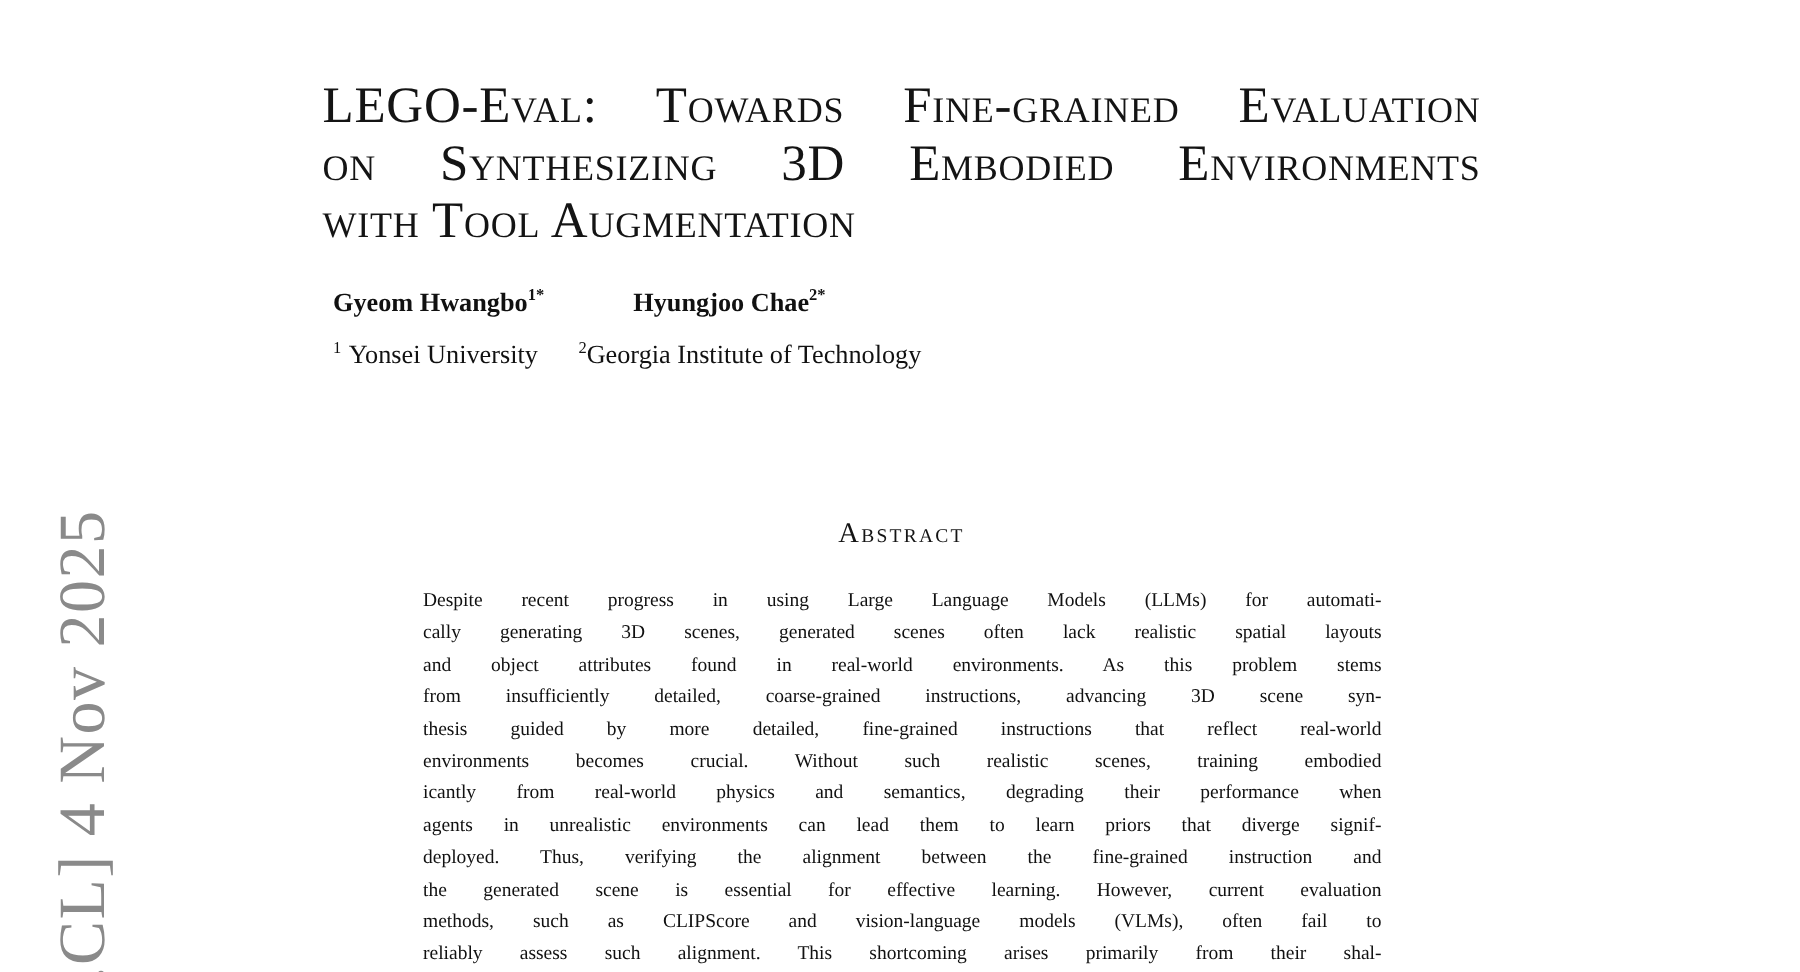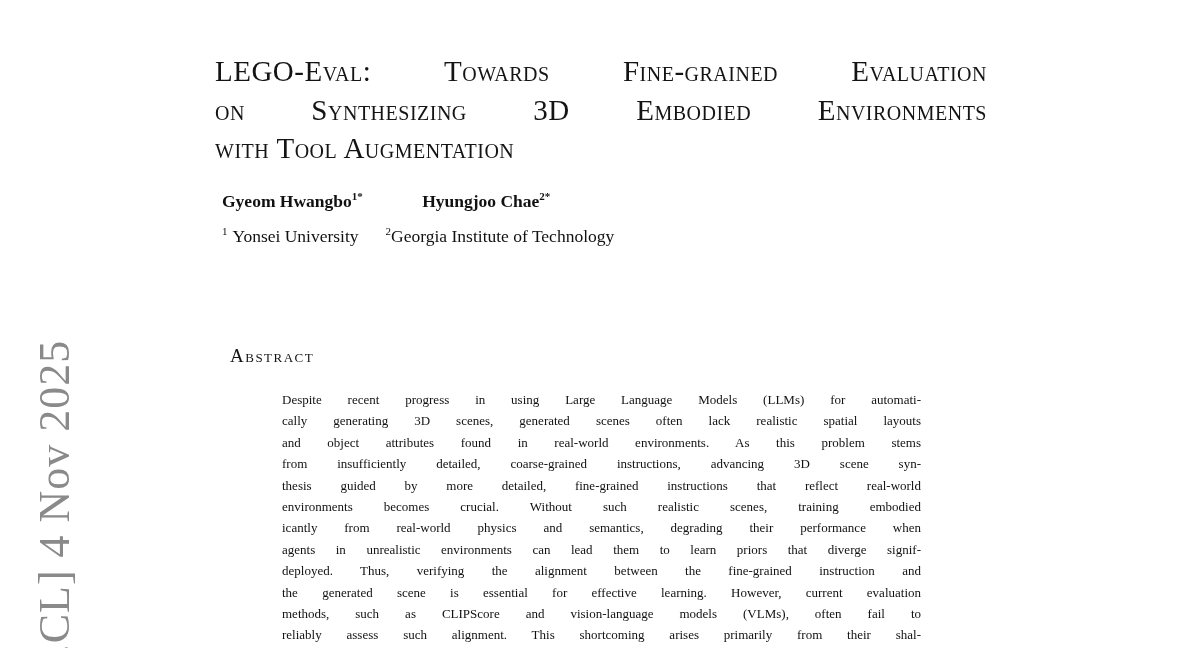--- a/index.html
+++ b/index.html
@@ -22,21 +22,21 @@
     line-height: 50px;
     letter-spacing: 1px;
     color: #8a8a8a;
     white-space: nowrap;
   }
 
   
   .title {
     position: absolute;
     left: 215px; top: 52px; width: 772px;
-    font-size: 29px;
+    font-size: 34px;
     line-height: 38.5px;
     font-variant: small-caps;
     letter-spacing: 0.5px;
     color: #141414;
   }
   .title .just { text-align: justify; text-align-last: justify; }
 
   
   .authors {
     position: absolute;
@@ -47,21 +47,22 @@
   .authors .author { margin-right: 27px; }
   .authors .author:last-child { margin-right: 0; margin-left: 28px; }
   sup { font-size: 11px; line-height: 0; }
   .affiliations { line-height: 31px; margin-top: 4px; font-weight: normal; white-space: nowrap; }
   .affiliations .name-spaced { margin-left: 5px; }
   .affiliations .aff-group { margin-left: 27px; }
 
   
   .abstract-heading {
     position: absolute;
-    left: 230px; top: 345px; width: 772px;
+    left: 215px; top: 345px; width: 772px;
+    text-align: center;
     font-size: 19px;
     line-height: 22px;
     font-variant: small-caps;
     letter-spacing: 1.5px;
     color: #141414;
   }
   .abstract {
     position: absolute;
     left: 282px; top: 389px; width: 639px;
     font-size: 13px;

